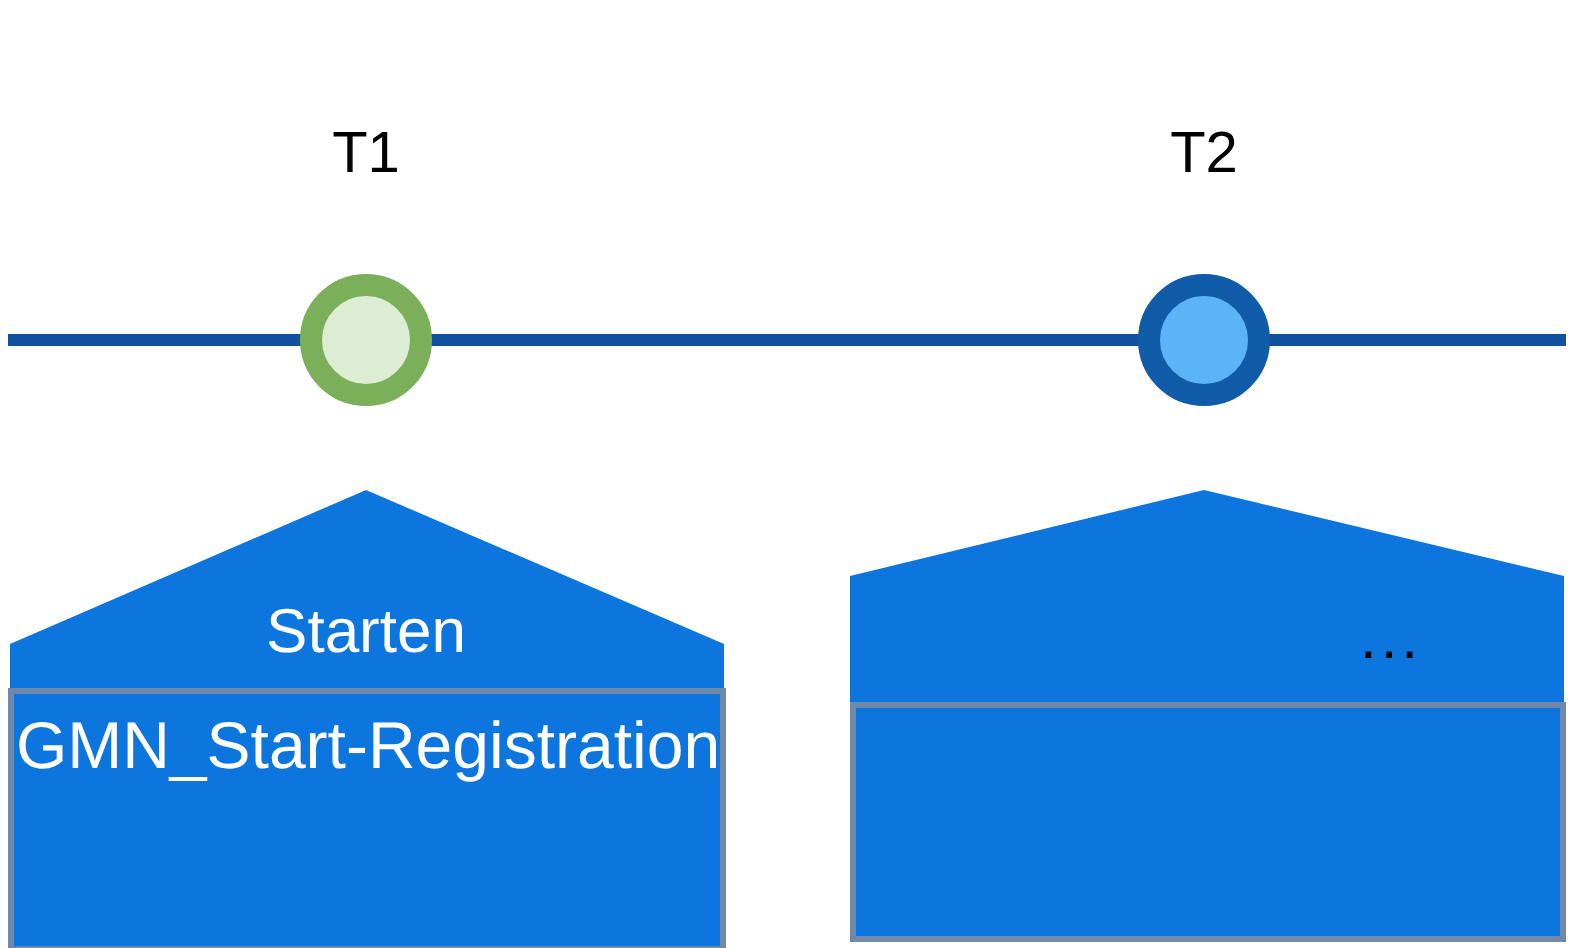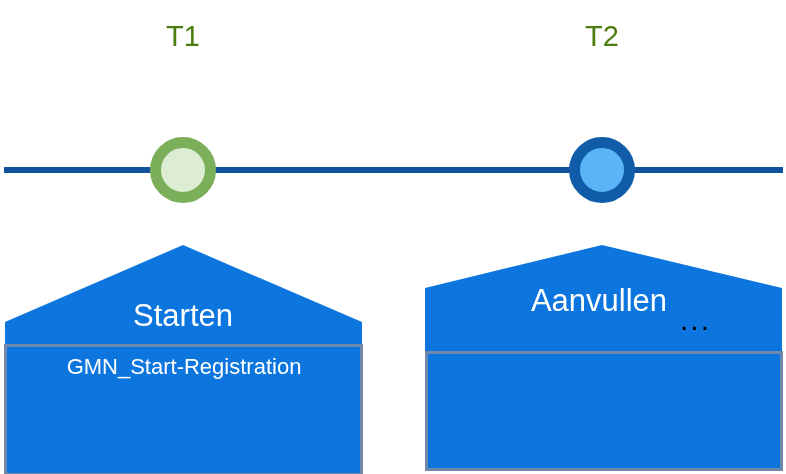--- a/index.html
+++ b/index.html
@@ -21,26 +21,27 @@
   .shape-svg {
     position: absolute;
     left: 0;
     top: 0;
     width: 786px;
     height: 474px;
     overflow: visible;
   }
   .tick-label {
     position: absolute;
-    color: #4d7c0f;
+    color: #000000;
     font-size: 29px;
     line-height: 1;
     text-align: center;
     white-space: nowrap;
     transform: translateX(-50%);
+    margin-top: 41px;
   }
   #tick-label-t1 { left: 183px; top: 22px; }
   #tick-label-t2 { left: 602px; top: 22px; text-align: center; }
 
   .callout-title {
     position: absolute;
     color: #ffffff;
     font-size: 31px;
     line-height: 1.04;
     text-align: center;
@@ -56,21 +57,21 @@
     font-size: 30px;
     line-height: 1;
     letter-spacing: 2px;
     white-space: nowrap;
   }
   #callout-ellipsis-right { left: 680px; top: 305px; }
 
   .callout-body {
     position: absolute;
     color: #ffffff;
-    font-size: 22px;
+    font-size: 33px;
     line-height: 1.12;
     text-align: center;
     box-sizing: border-box;
   }
   #callout-body-left {
     left: 7px; top: 355px; width: 354px;
   }
   #callout-body-right {
     left: 427px; top: 362px; width: 353px;
   }
@@ -99,18 +100,17 @@
   </svg>
 
   <div class="tick-label" id="tick-label-t1">T1</div>
 
   <div class="tick-label" id="tick-label-t2">T2</div>
 
   <div class="callout-title" id="callout-title-left">Starten</div>
 
   <div class="callout-body" id="callout-body-left">GMN_Start-Registration</div>
 
-  <div class="callout-title" id="callout-title-right">Aanvullen</div>
 
   <div class="callout-ellipsis" id="callout-ellipsis-right">...</div>
 
 
 </div>
 
 </body></html>

